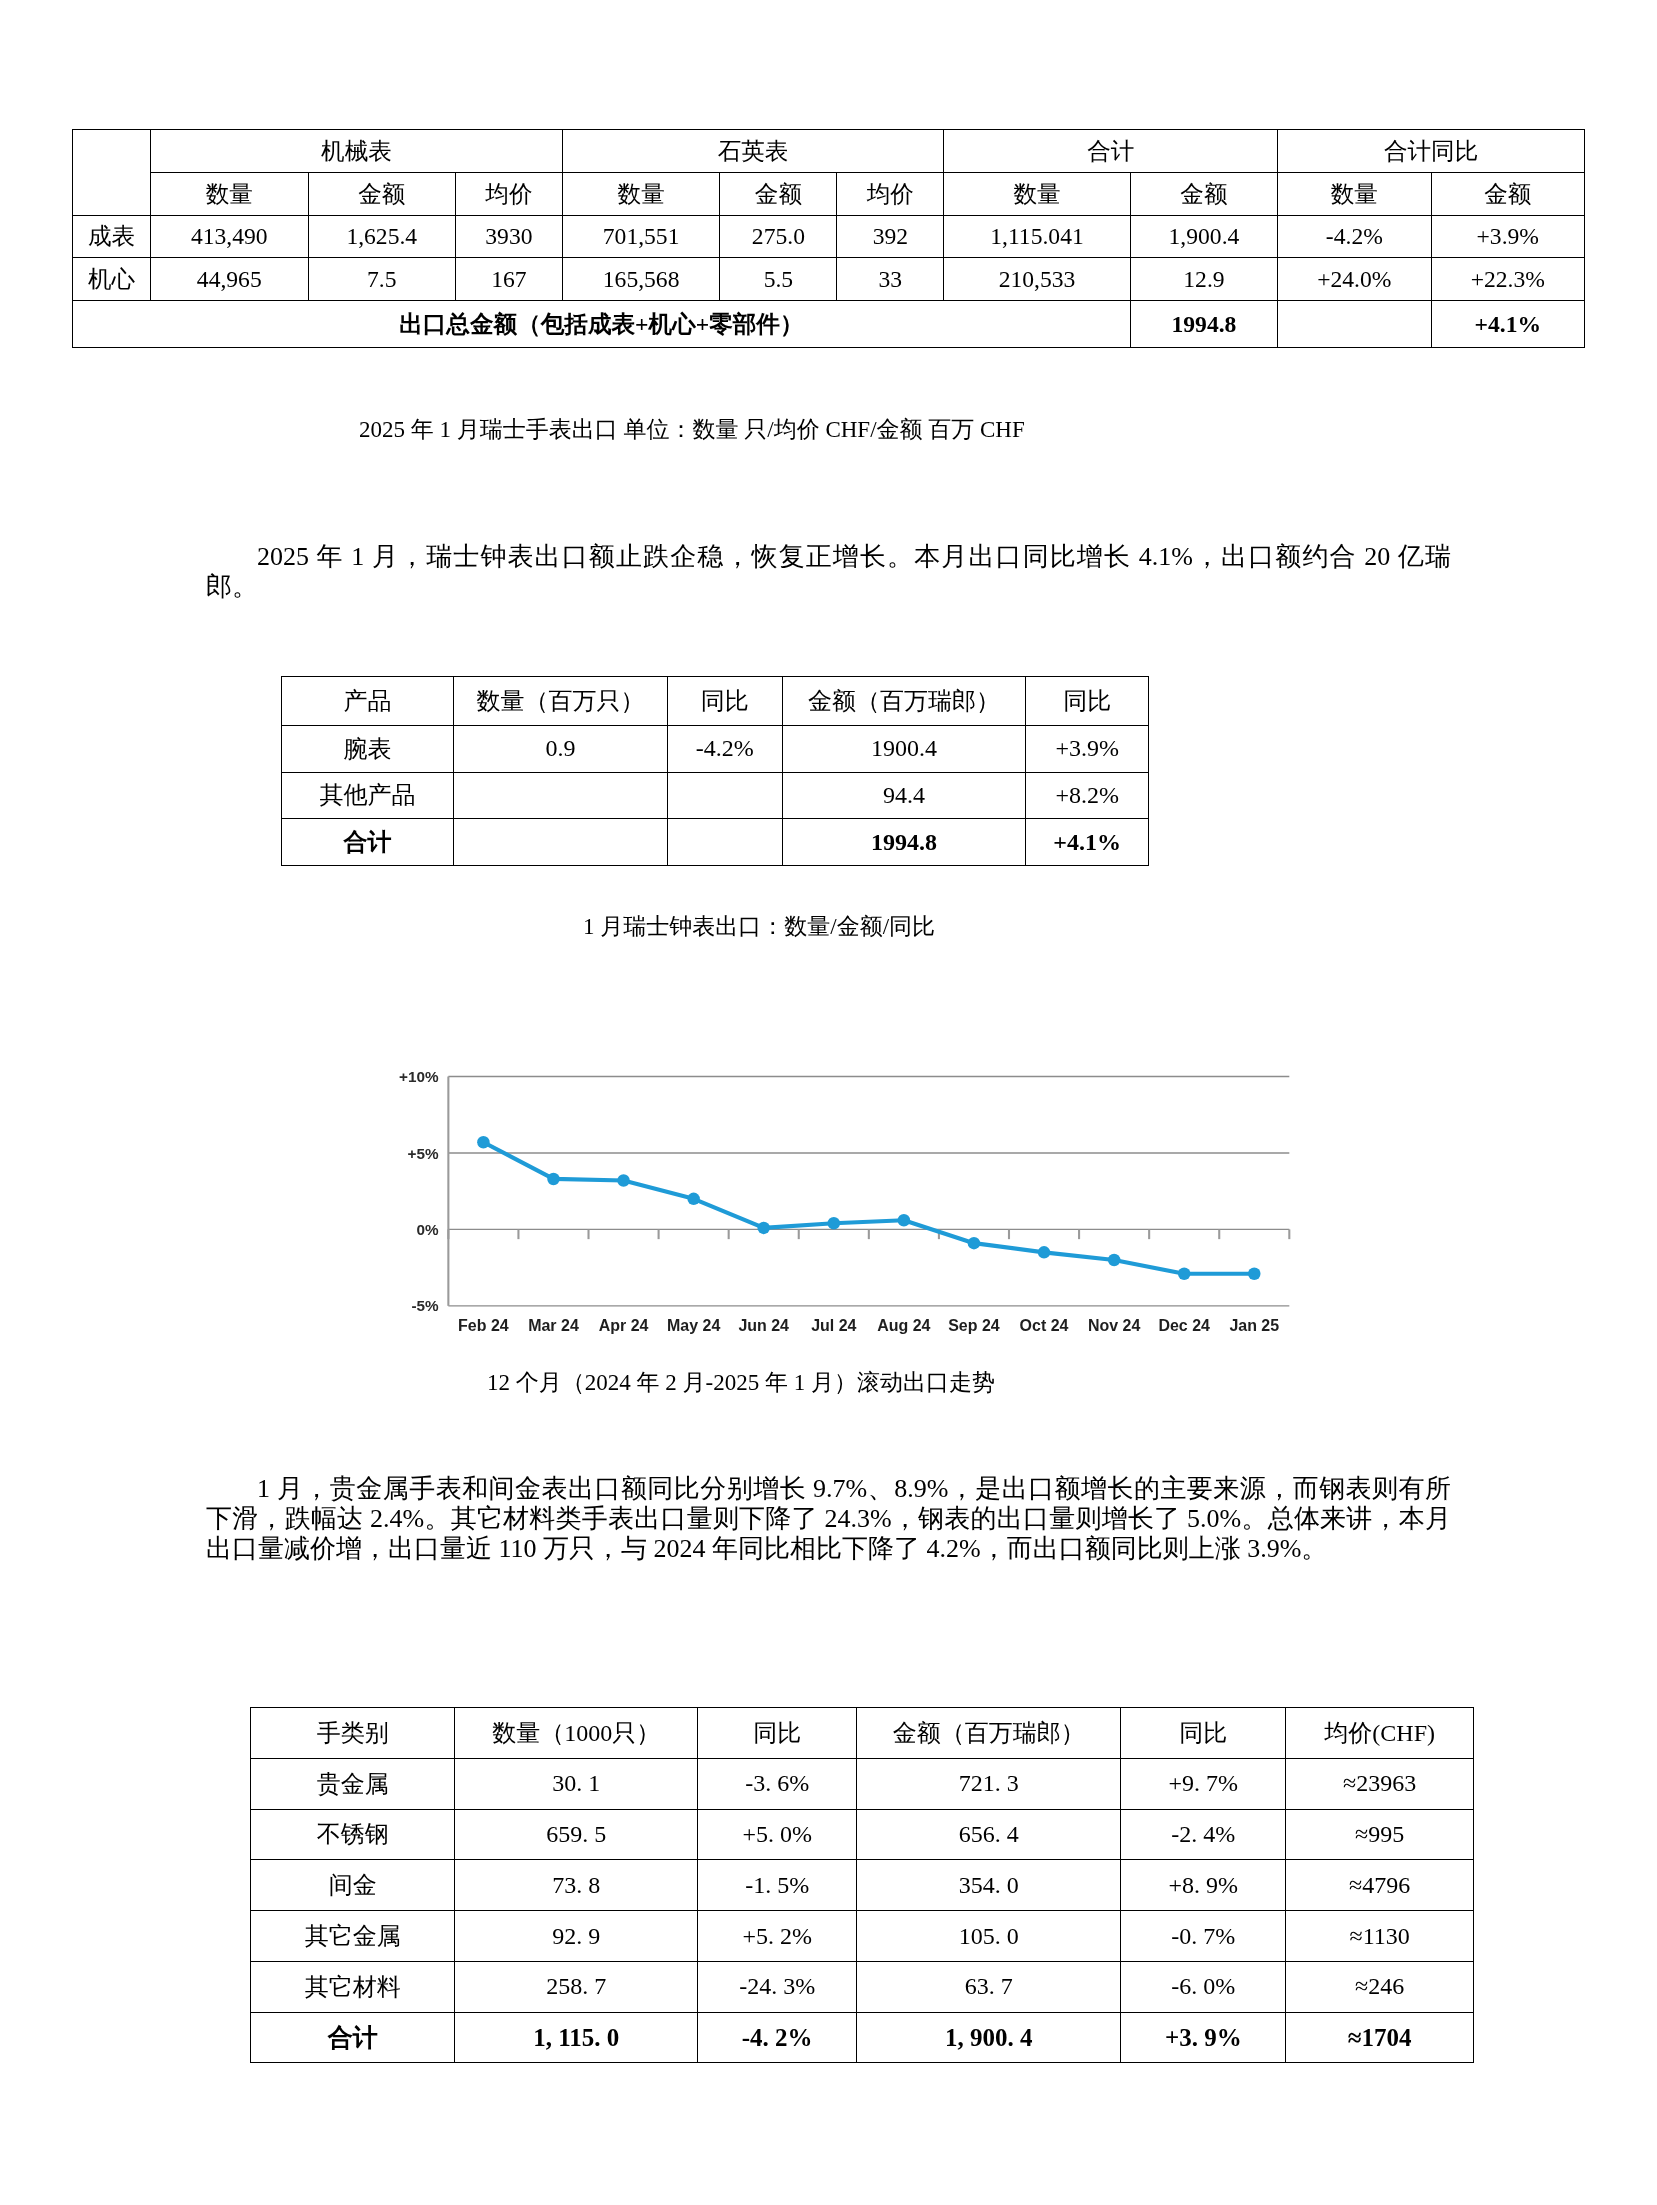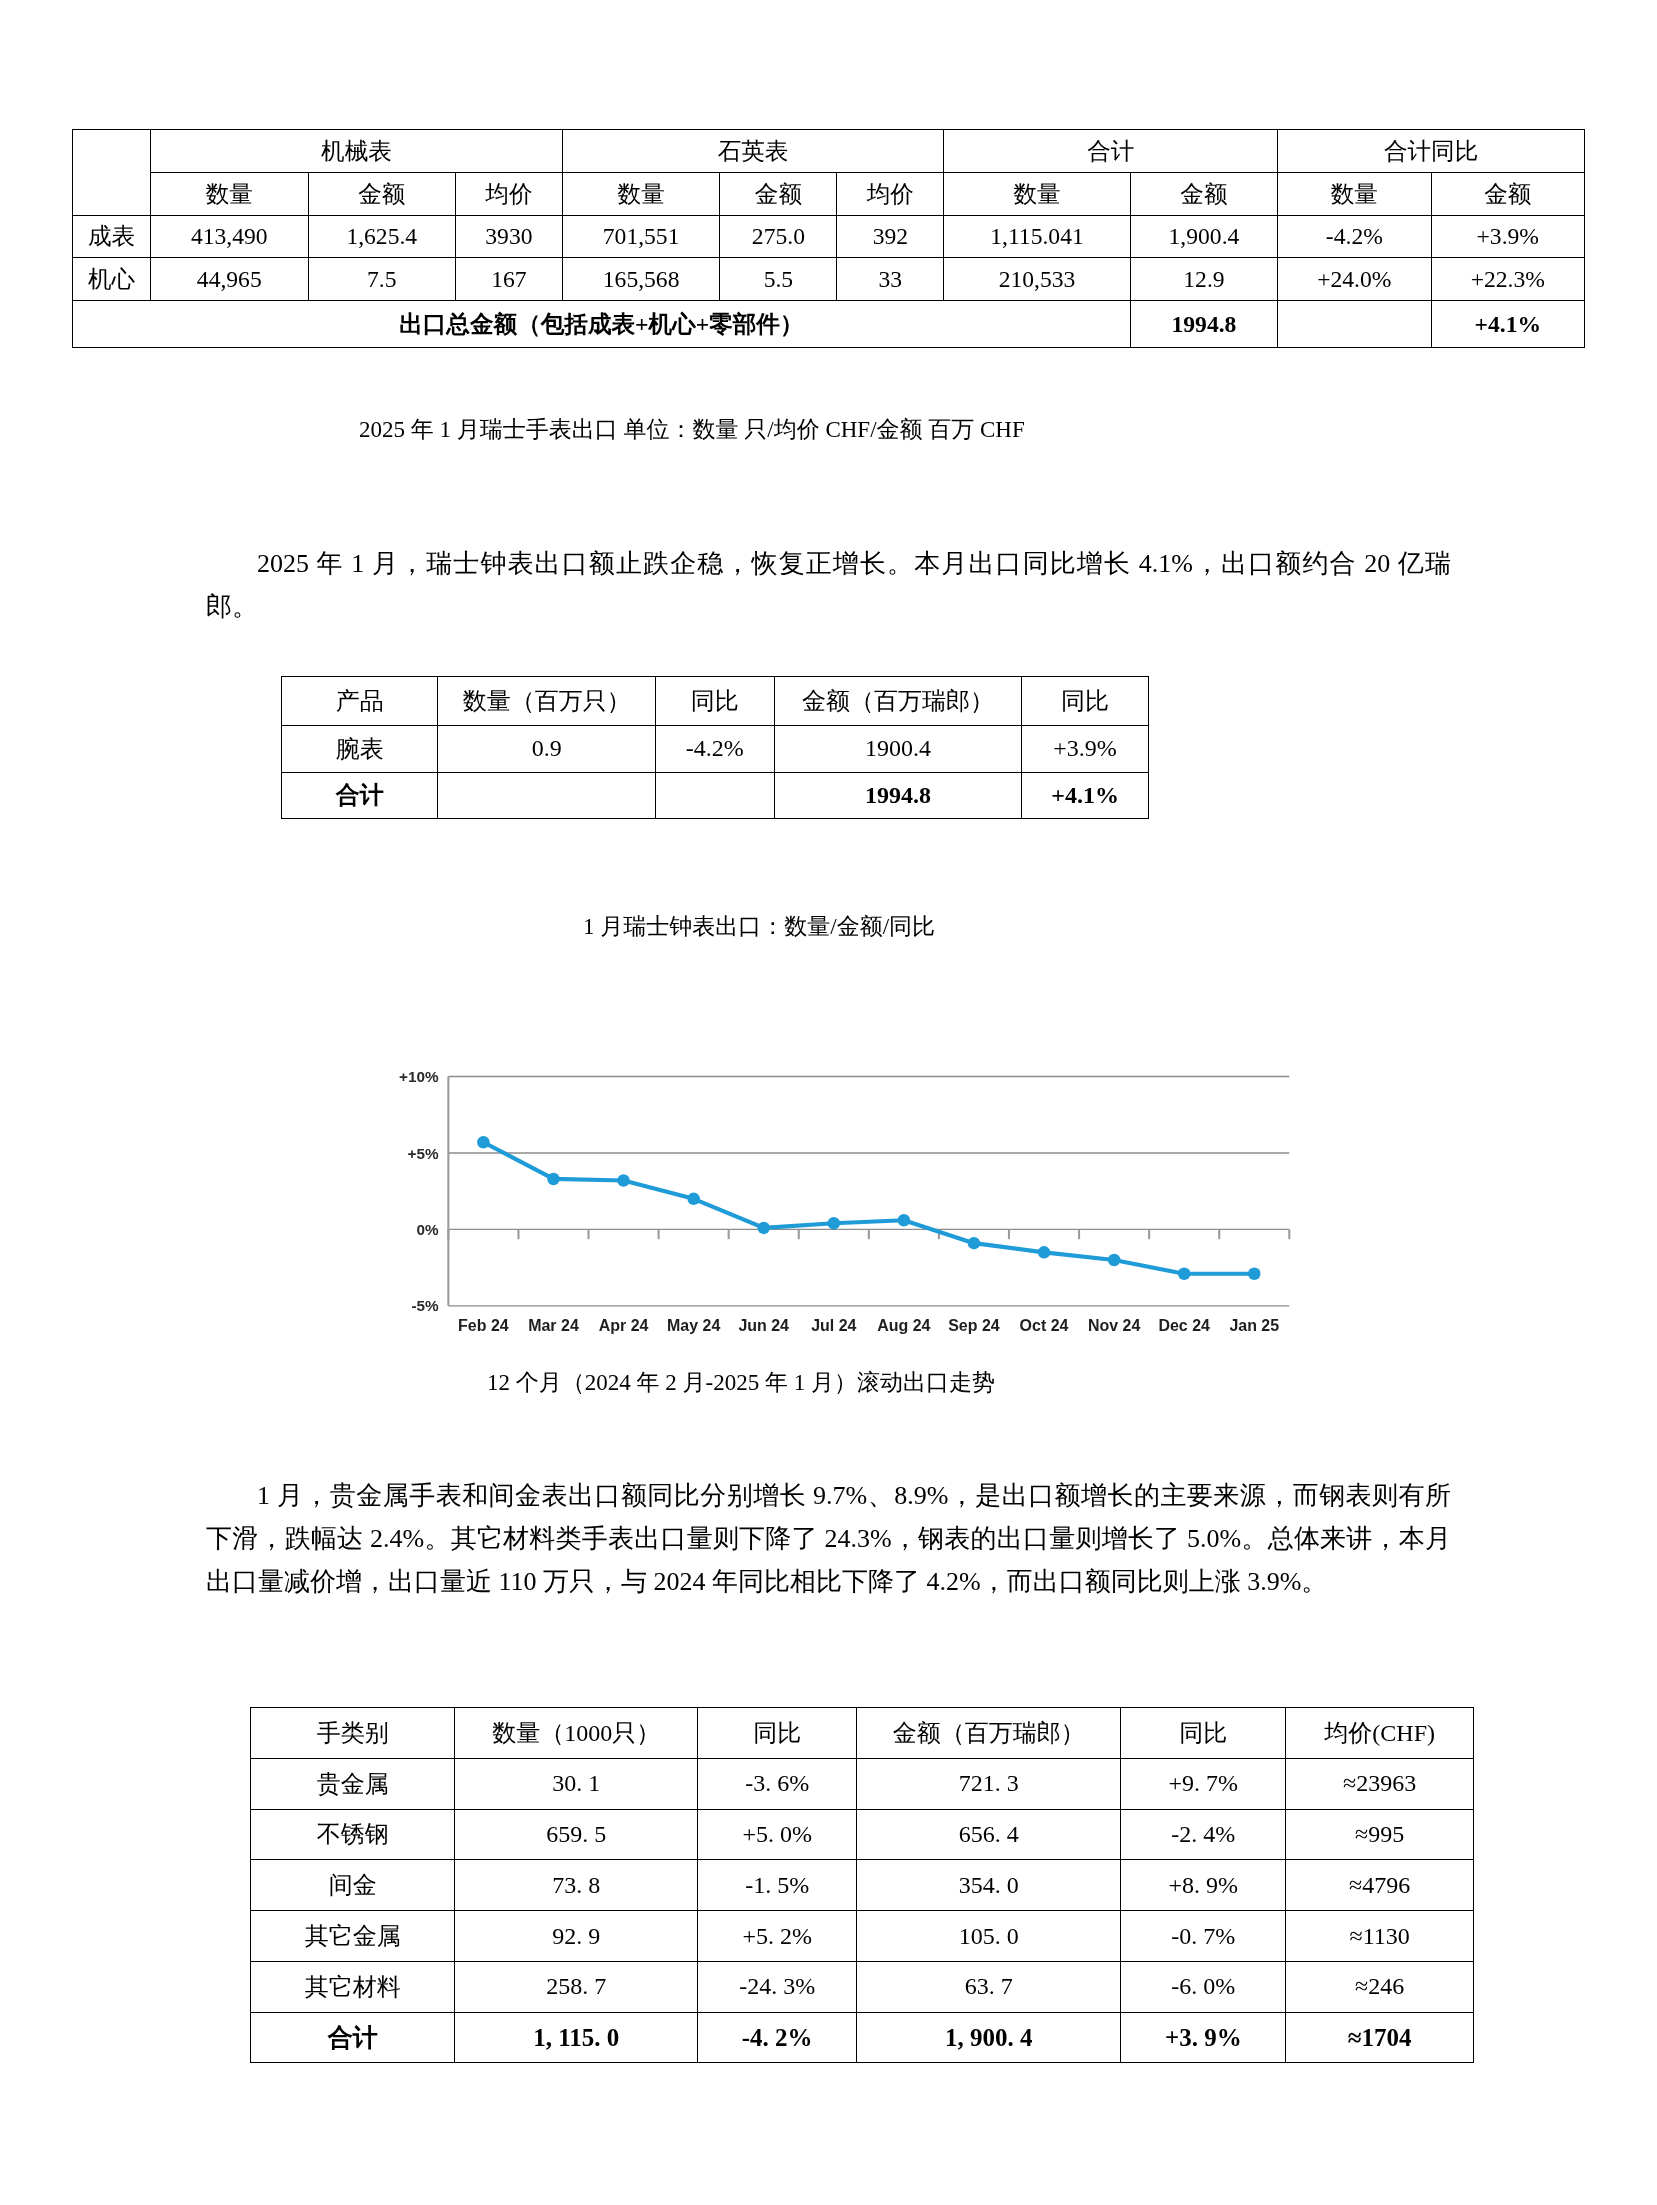--- a/index.html
+++ b/index.html
@@ -35,21 +35,21 @@
     position:absolute;
     font-size:23px;
     font-family:"Liberation Serif", serif;
     white-space:nowrap;
   }
 
   
   .para {
     position:absolute;
     font-size:26px;
-    line-height:43px;
+    line-height:30px;
     text-align:justify;
     text-justify:inter-ideograph;
     font-family:"Liberation Serif", serif;
   }
   .para .ind { display:inline-block; width:51px; }
 
   
   .t2-wrap { position:absolute; left:281px; top:676px; }
   .t2 { width:868px; }
   .t2 td { height:43px; font-size:24px; padding:1.4px 5.6px; }
@@ -144,20 +144,27 @@
           <td style="width:146px;">同比</td>
           <td style="width:271px;">金额（百万瑞郎）</td>
           <td style="width:153px;">同比</td>
         </tr>
         <tr>
           <td>腕表</td>
           <td>0.9</td>
           <td>-4.2%</td>
           <td>1900.4</td>
           <td>+3.9%</td>
+        </tr>
+        <tr>
+          <td>其他产品</td>
+          <td></td>
+          <td></td>
+          <td>94.4</td>
+          <td>+8.2%</td>
         </tr>
         <tr class="bold">
           <td>合计</td>
           <td></td>
           <td></td>
           <td>1994.8</td>
           <td>+4.1%</td>
         </tr>
       </tbody>
     </table>

